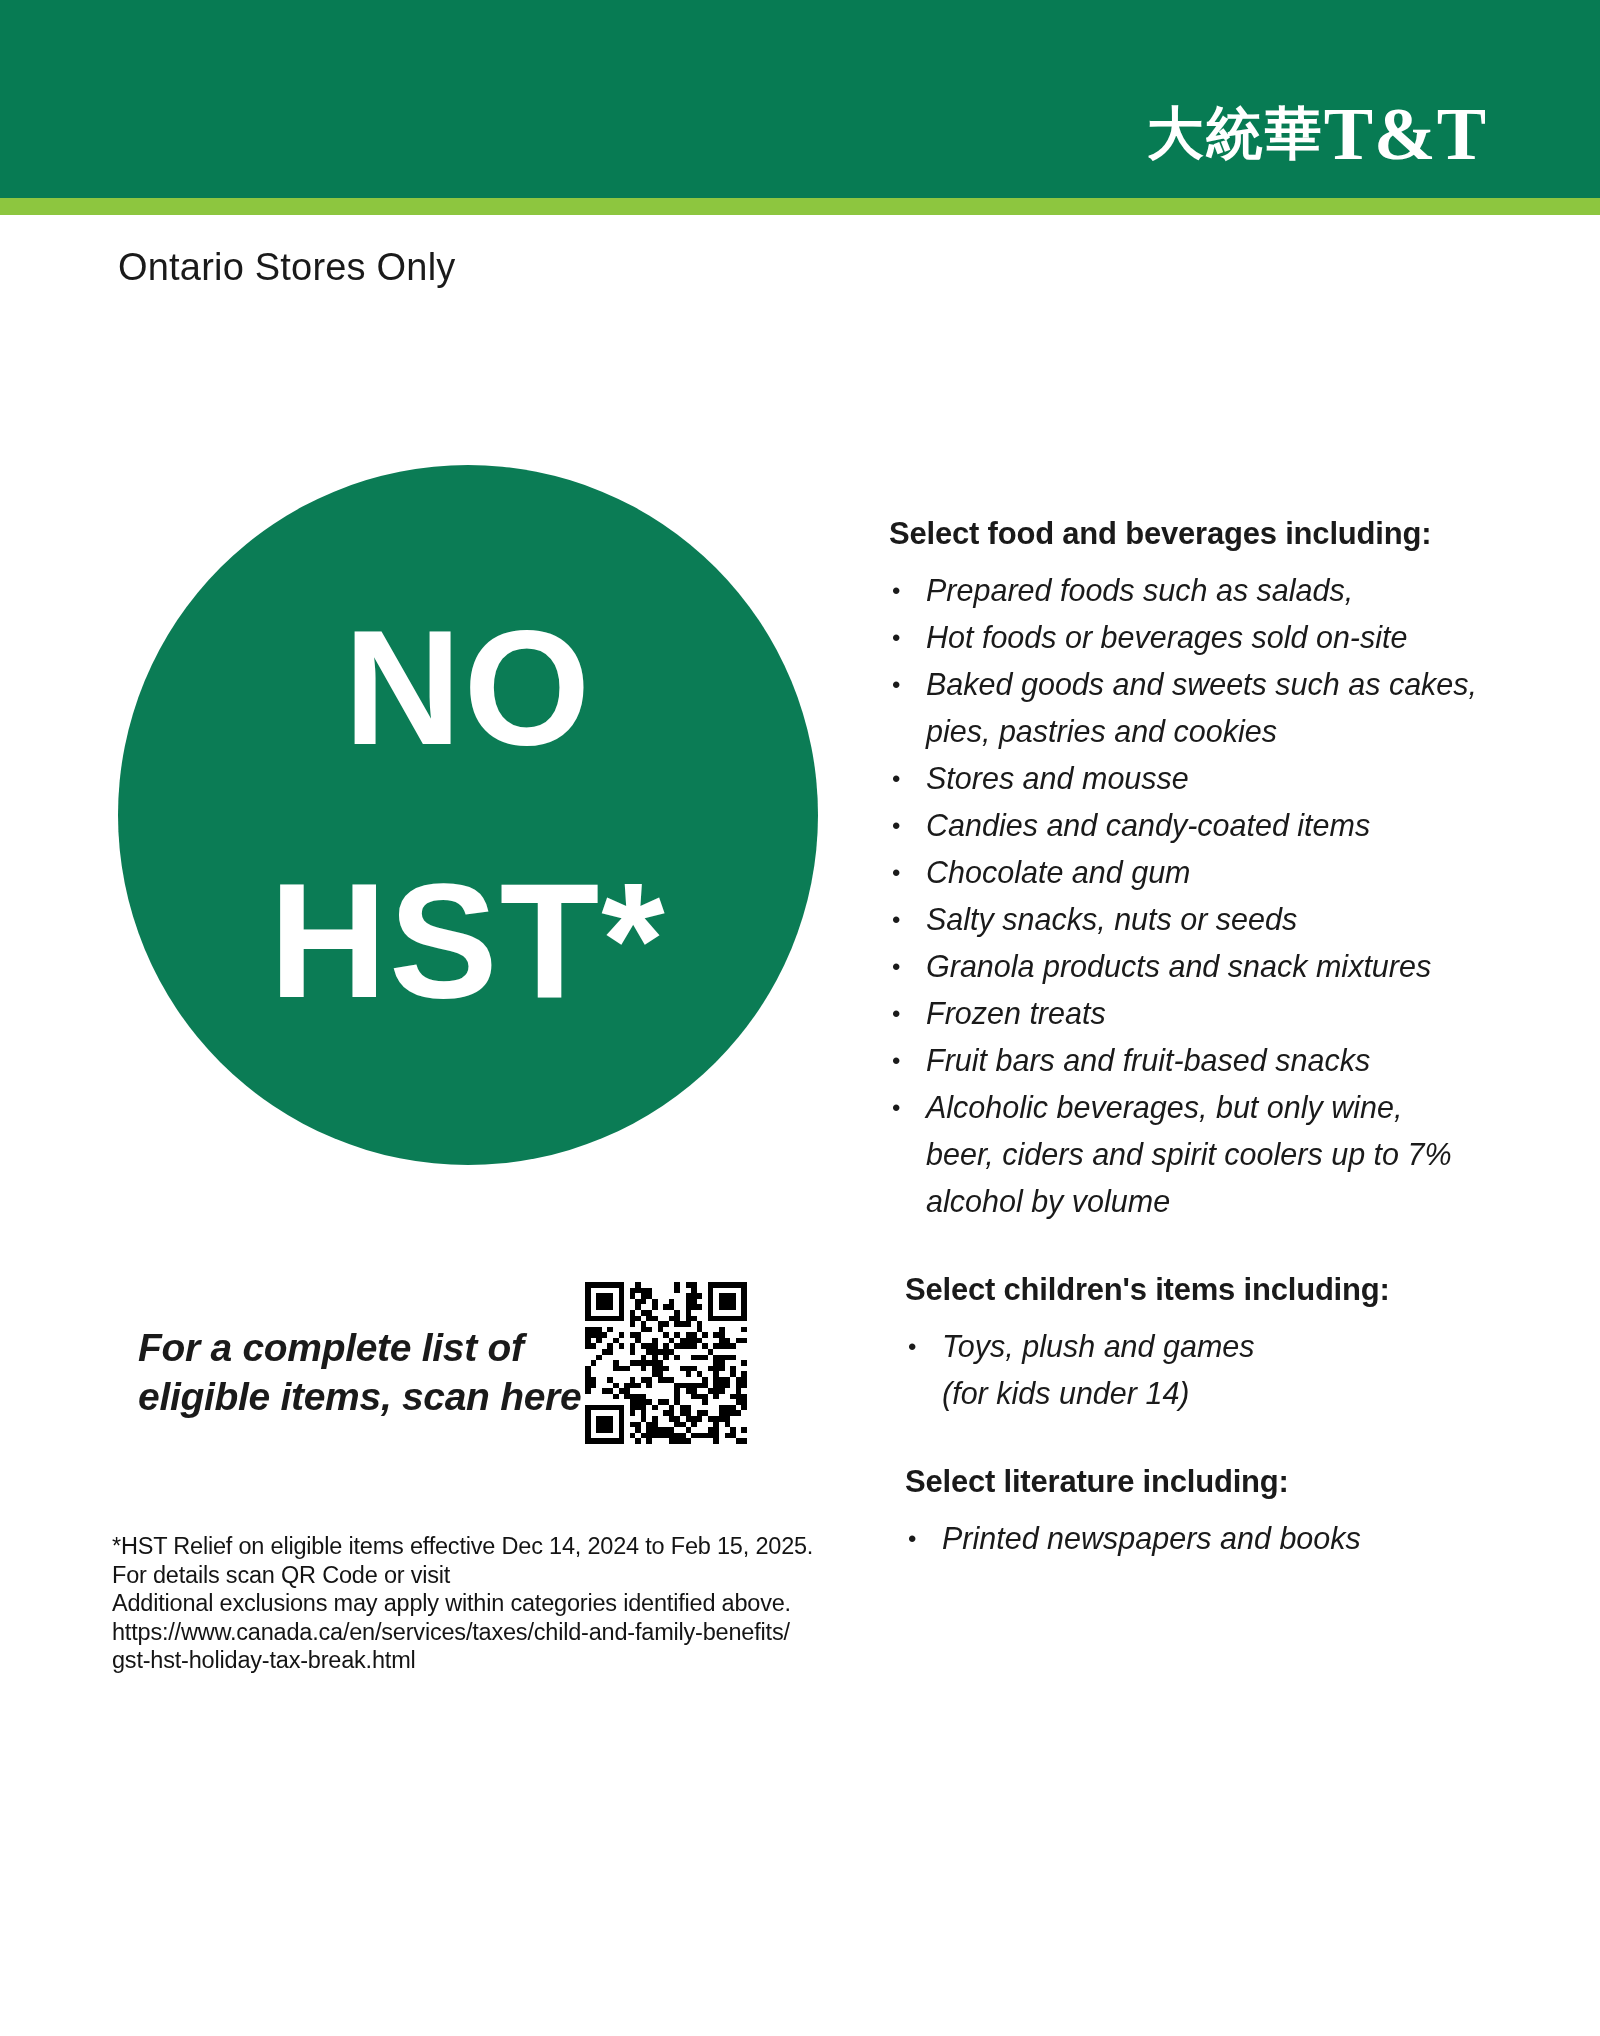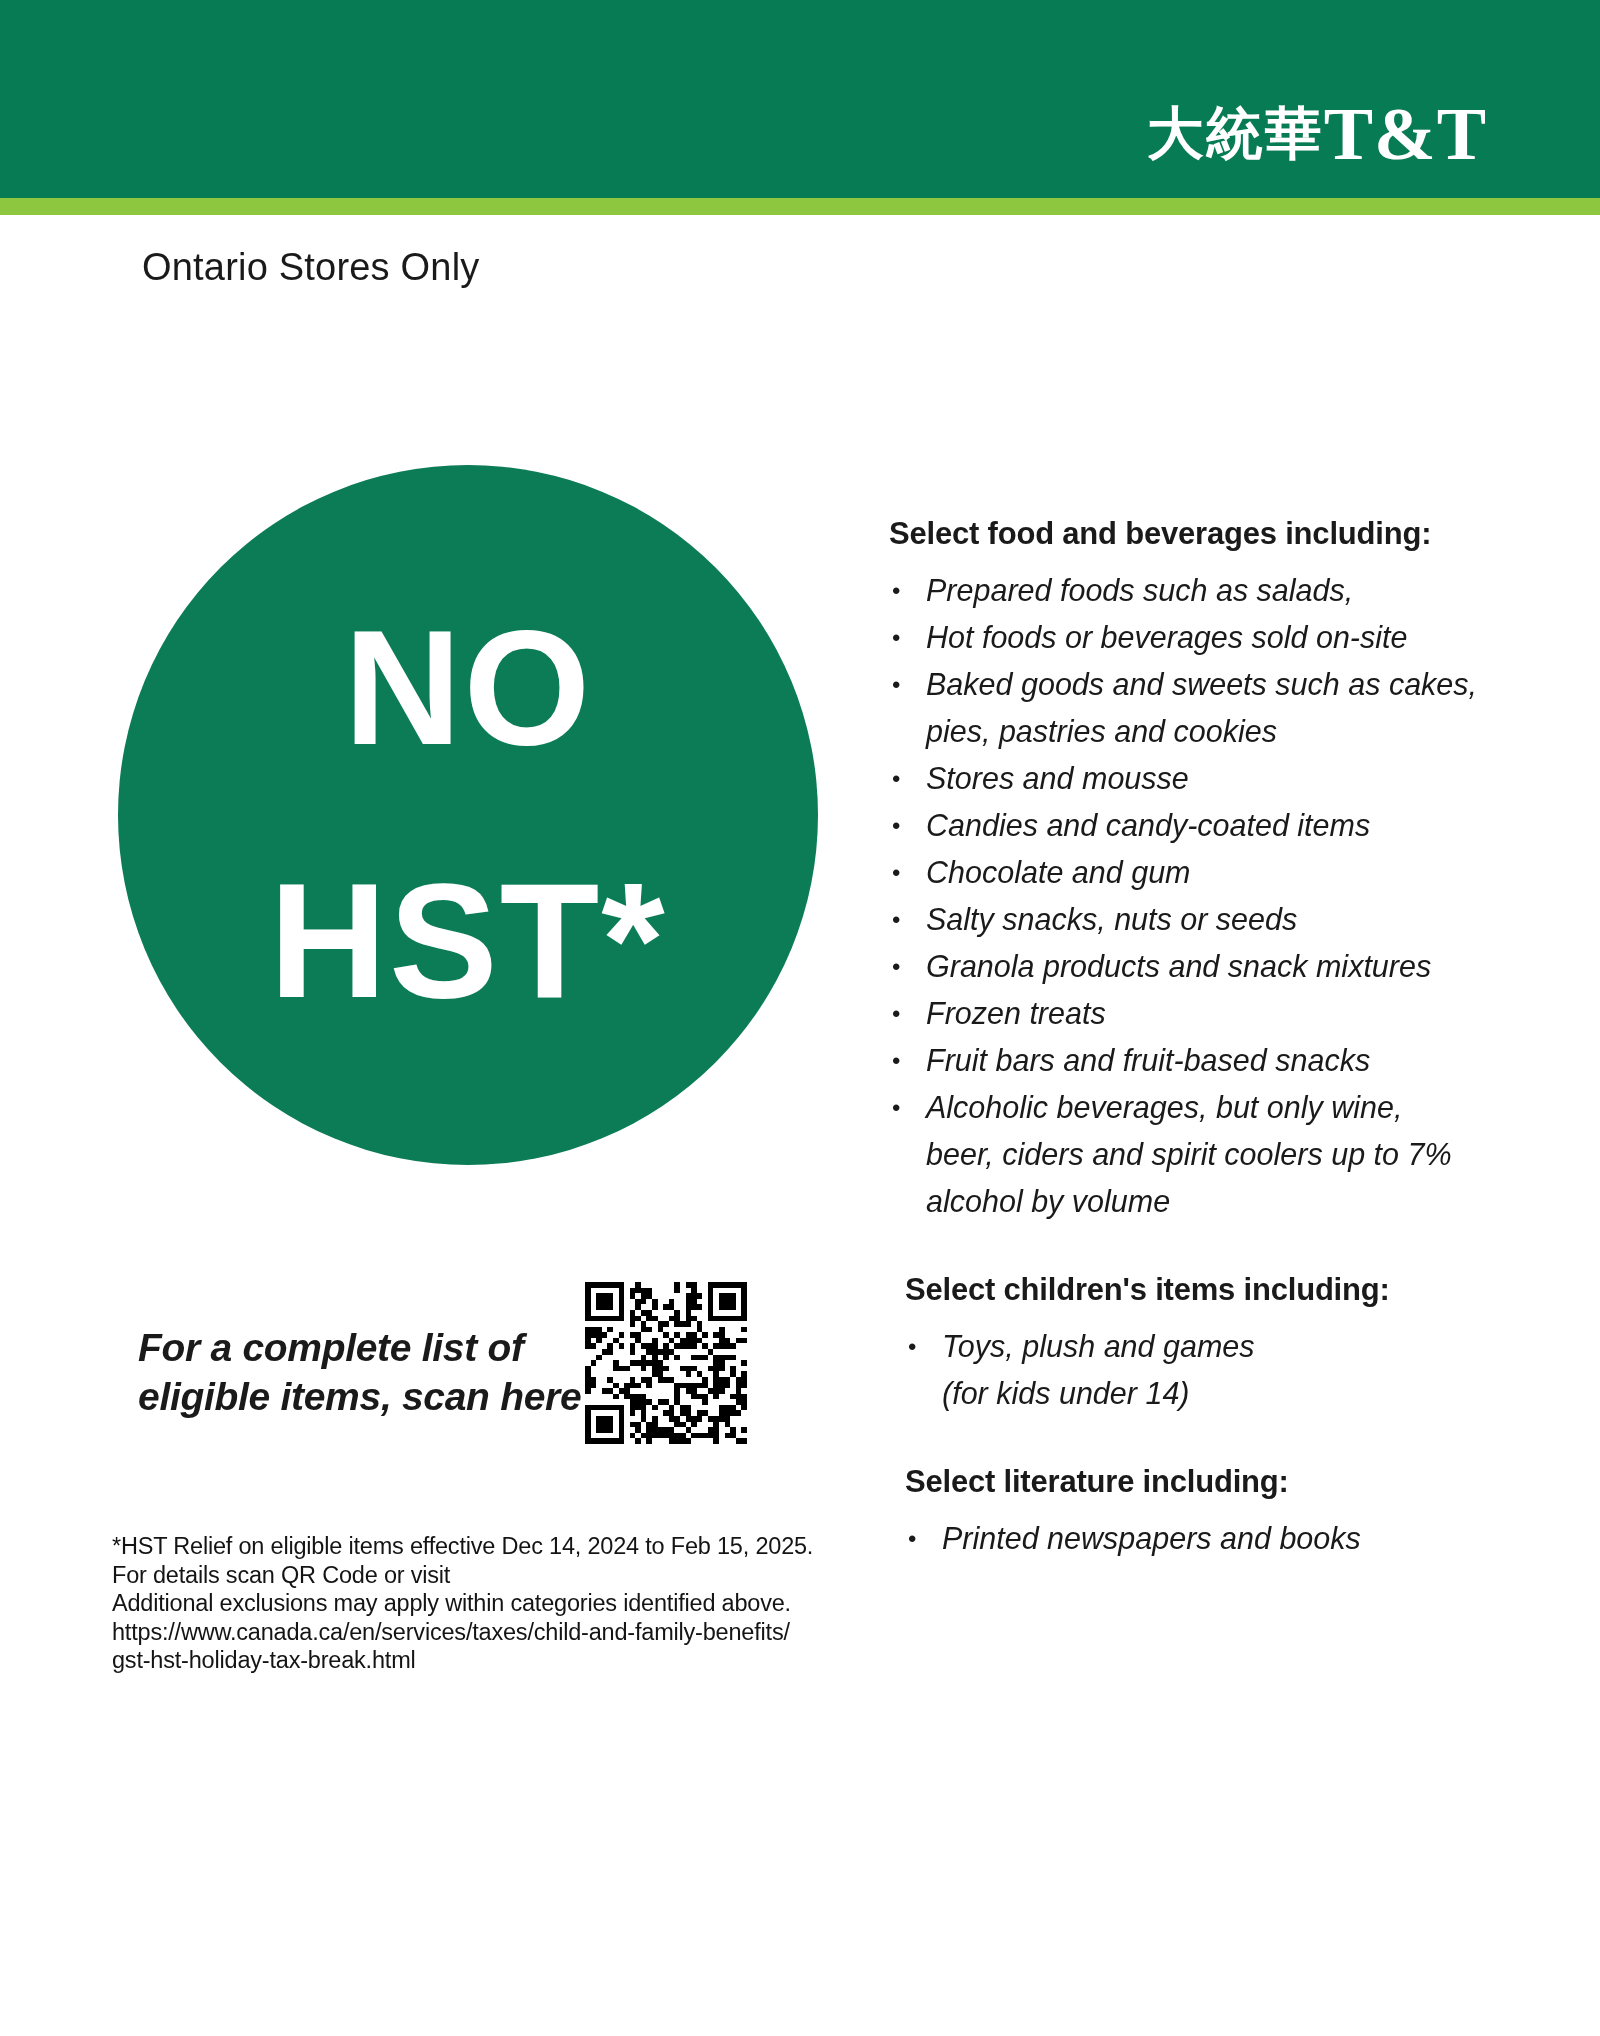--- a/index.html
+++ b/index.html
@@ -6,21 +6,21 @@
   .page{position:relative;width:1600px;height:2036px;background:#ffffff;overflow:hidden;
         font-family:"Liberation Sans","DejaVu Sans",sans-serif;color:var(--text,#1a1a1a);}
   
   .header{position:absolute;top:0;left:0;width:1600px;height:198px;background:var(--header-green,#077b53);}
   .logo{position:absolute;right:113px;top:92px;display:flex;align-items:center;color:#fff;
         font-family:"Liberation Serif","DejaVu Serif",serif;font-weight:bold;white-space:nowrap;}
   .logo-cjk{font-size:57px;letter-spacing:2px;}
   .logo-latin{font-size:74px;letter-spacing:1px;}
   .stripe{position:absolute;top:198px;left:0;width:1600px;height:17px;background:var(--accent-green,#8dc63f);}
   
-  .ontario{position:absolute;left:118px;top:244px;font-size:38px;line-height:46px;letter-spacing:.2px;margin-left:24px;}
+  .ontario{position:absolute;left:118px;top:244px;font-size:38px;line-height:46px;letter-spacing:.2px;}
   
   .badge{position:absolute;left:118px;top:465px;width:700px;height:700px;border-radius:50%;
          background:var(--circle-green,#0b7c55);display:flex;flex-direction:column;align-items:center;
          justify-content:center;color:#fff;font-weight:bold;font-size:163px;line-height:1.55;letter-spacing:2px;}
   .badge div{white-space:nowrap;}
   
   .right-col{position:absolute;left:889px;top:514px;width:648px;}
   .section + .section{margin-top:45px;margin-left:16px;}
   .right-col h2{font-size:31px;font-weight:bold;line-height:40px;margin:0 0 13px;letter-spacing:-.2px;}
   .right-col ul{list-style:none;margin:0;padding:0;}

